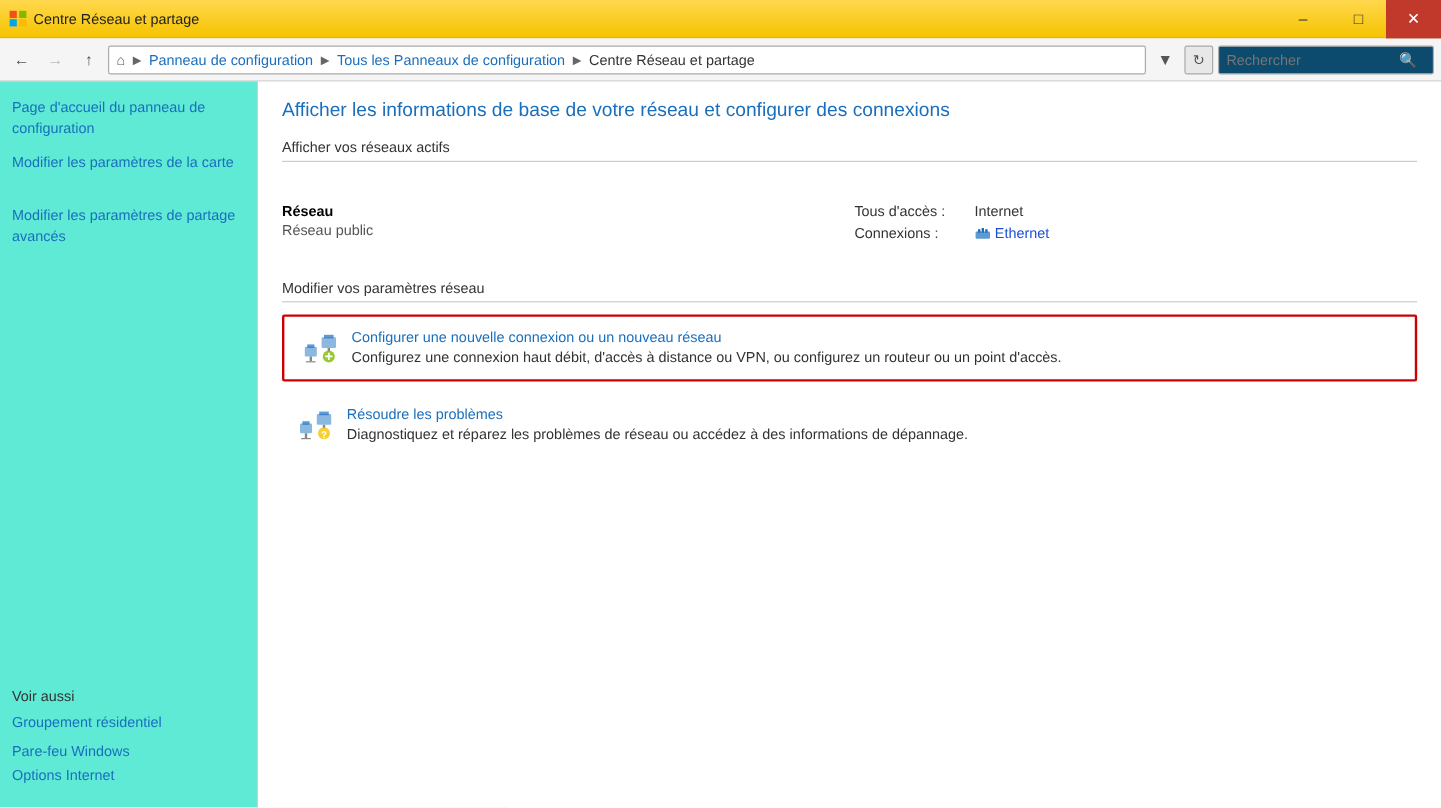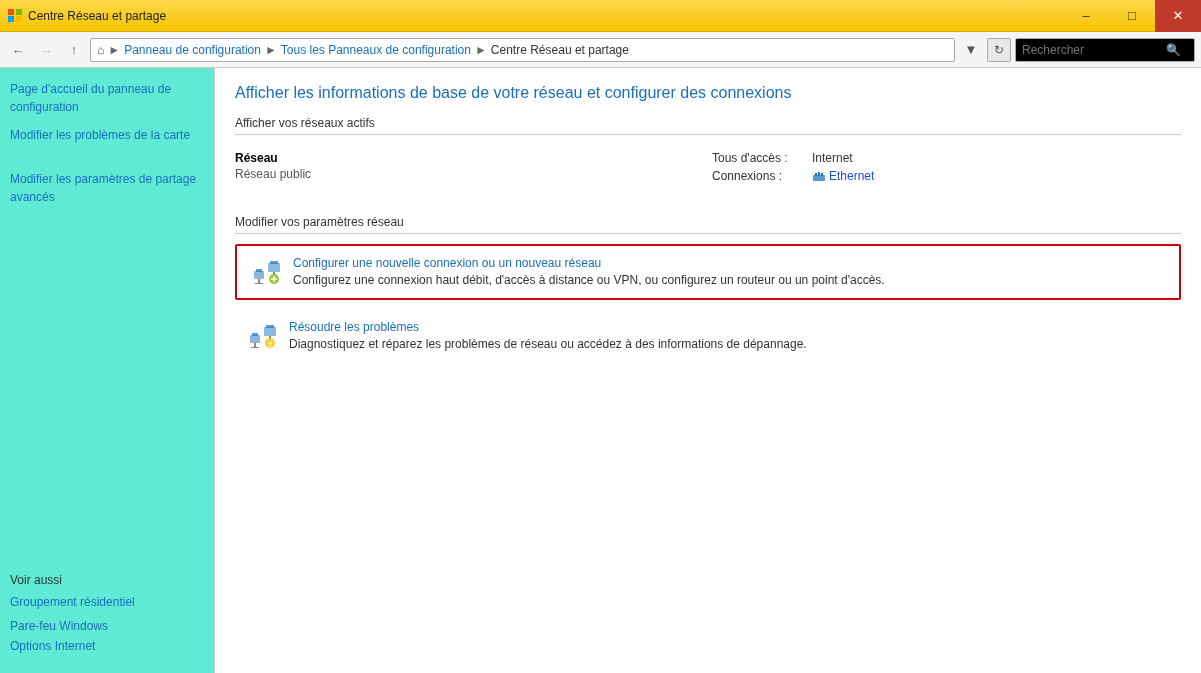--- a/index.html
+++ b/index.html
@@ -105,21 +105,21 @@
       font-size: 12px;
       color: #555;
     }
     .search-box {
       height: 24px;
       width: 180px;
       border: 1px solid #aaa;
       border-radius: 2px;
       padding: 0 6px;
       font-size: 12px;
-      background: #000000;
+      background: #0c4a6e;
       display: flex;
       align-items: center;
       color: #999;
       gap: 4px;
     }
     .search-box input {
       border: none;
       outline: none;
       font-size: 12px;
       color: #999;
@@ -171,21 +171,21 @@
     }
     .content-title {
       font-size: 16px;
       color: #1a6fbd;
       margin-bottom: 14px;
       font-weight: normal;
     }
     .section-header {
       font-size: 12px;
       color: #333;
-      margin-bottom: 8px;
+      margin-bottom: 26px;
       padding-bottom: 4px;
       border-bottom: 1px solid #ccc;
     }
 
     
     .network-grid {
       display: grid;
       grid-template-columns: 1fr 1fr;
       gap: 8px;
       margin-bottom: 20px;
@@ -324,21 +324,21 @@
     <span style="color:#aaa;">🔍</span>
   </div>
 </div>
 
 <div class="main-container">
 
   <div class="sidebar">
     <div class="sidebar-section">
       <a class="sidebar-link">Page d'accueil du panneau de configuration</a>
       <br>
-      <a class="sidebar-link" style="display:block;margin-top:10px;">Modifier les problèmes de la carte</a>
+      <a class="sidebar-link" style="display:block;margin-top:10px;">Modifier les paramètres de la carte</a>
       <br>
       <a class="sidebar-link" style="display:block;margin-top:10px;">Modifier les paramètres de partage avancés</a>
     </div>
 
     <div class="sidebar-footer">
       <div class="sidebar-footer-title">Voir aussi</div>
       <a class="sidebar-link" style="display:block;margin-bottom:6px;">Groupement résidentiel</a>
       <a class="sidebar-link" style="display:block;">Pare-feu Windows</a>
       <a class="sidebar-link" style="display:block;margin-bottom:6px;">Options Internet</a>
     </div>

